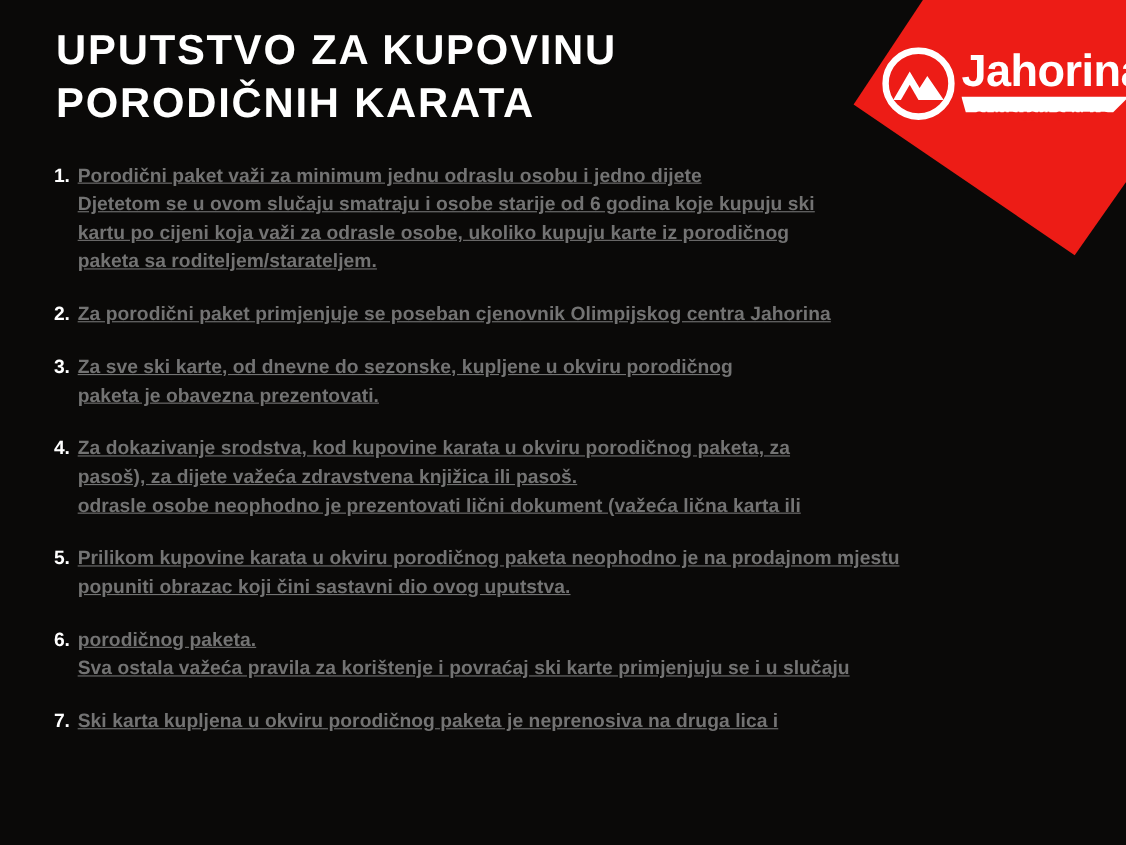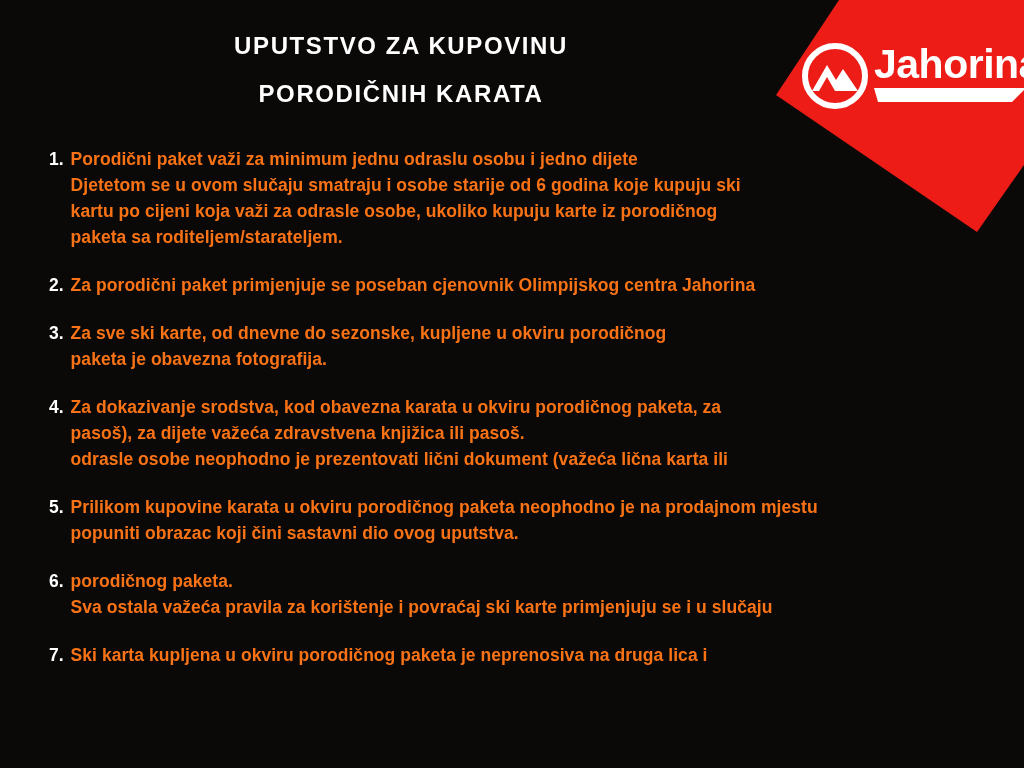--- a/index.html
+++ b/index.html
@@ -89,26 +89,25 @@
   .title-block {
     position: absolute;
     left: 51px;
     top: 22px;
     width: 700px;
   }
   .title-line {
     color: #ffffff;
     font-family: "Liberation Sans", sans-serif;
     font-weight: bold;
-    font-size: 24px;
+    font-size: 38px;
     line-height: 48px;
     letter-spacing: 1.6px;
     text-transform: uppercase;
     white-space: nowrap;
-    text-align: center;
   }
 
   
   .rules {
     position: absolute;
     left: 49px;
     top: 146px;
     width: 940px;
   }
   .rule {
@@ -122,27 +121,28 @@
     font-family: "Liberation Sans", sans-serif;
     font-weight: bold;
     font-size: 17.5px;
     line-height: 26px;
     padding-right: 7px;
   }
   .rule-lines {
     flex: 1 1 auto;
   }
   .rule-line {
-    color: #f97316;
+    color: #737373;
     font-family: "Liberation Sans", sans-serif;
     font-weight: bold;
     font-size: 17.5px;
     line-height: 26px;
     letter-spacing: 0.05px;
     white-space: nowrap;
+    text-decoration: underline;
   }
 </style>
 </head>
 <body>
 
 <div class="slide">
 
   <div class="brand-banner">
     <svg class="brand-shape" viewBox="0 0 260 240" xmlns="http://www.w3.org/2000/svg">
       <polygon points="75,0 260,0 260,165 213,232 12,95" fill="#ed1c16"></polygon>
@@ -188,28 +188,28 @@
       <div class="rule-num">2.</div>
       <div class="rule-lines">
         <div class="rule-line">Za porodični paket primjenjuje se poseban cjenovnik Olimpijskog centra Jahorina</div>
       </div>
     </div>
 
     <div class="rule">
       <div class="rule-num">3.</div>
       <div class="rule-lines">
         <div class="rule-line">Za sve ski karte, od dnevne do sezonske, kupljene u okviru porodičnog</div>
-        <div class="rule-line">paketa je obavezna fotografija.</div>
+        <div class="rule-line">paketa je obavezna prezentovati.</div>
       </div>
     </div>
 
     <div class="rule">
       <div class="rule-num">4.</div>
       <div class="rule-lines">
-        <div class="rule-line">Za dokazivanje srodstva, kod obavezna karata u okviru porodičnog paketa, za</div>
+        <div class="rule-line">Za dokazivanje srodstva, kod kupovine karata u okviru porodičnog paketa, za</div>
         <div class="rule-line">pasoš), za dijete važeća zdravstvena knjižica ili pasoš.</div>
         <div class="rule-line">odrasle osobe neophodno je prezentovati lični dokument (važeća lična karta ili</div>
       </div>
     </div>
 
     <div class="rule">
       <div class="rule-num">5.</div>
       <div class="rule-lines">
         <div class="rule-line">Prilikom kupovine karata u okviru porodičnog paketa neophodno je na prodajnom mjestu</div>
         <div class="rule-line">popuniti obrazac koji čini sastavni dio ovog uputstva.</div>

